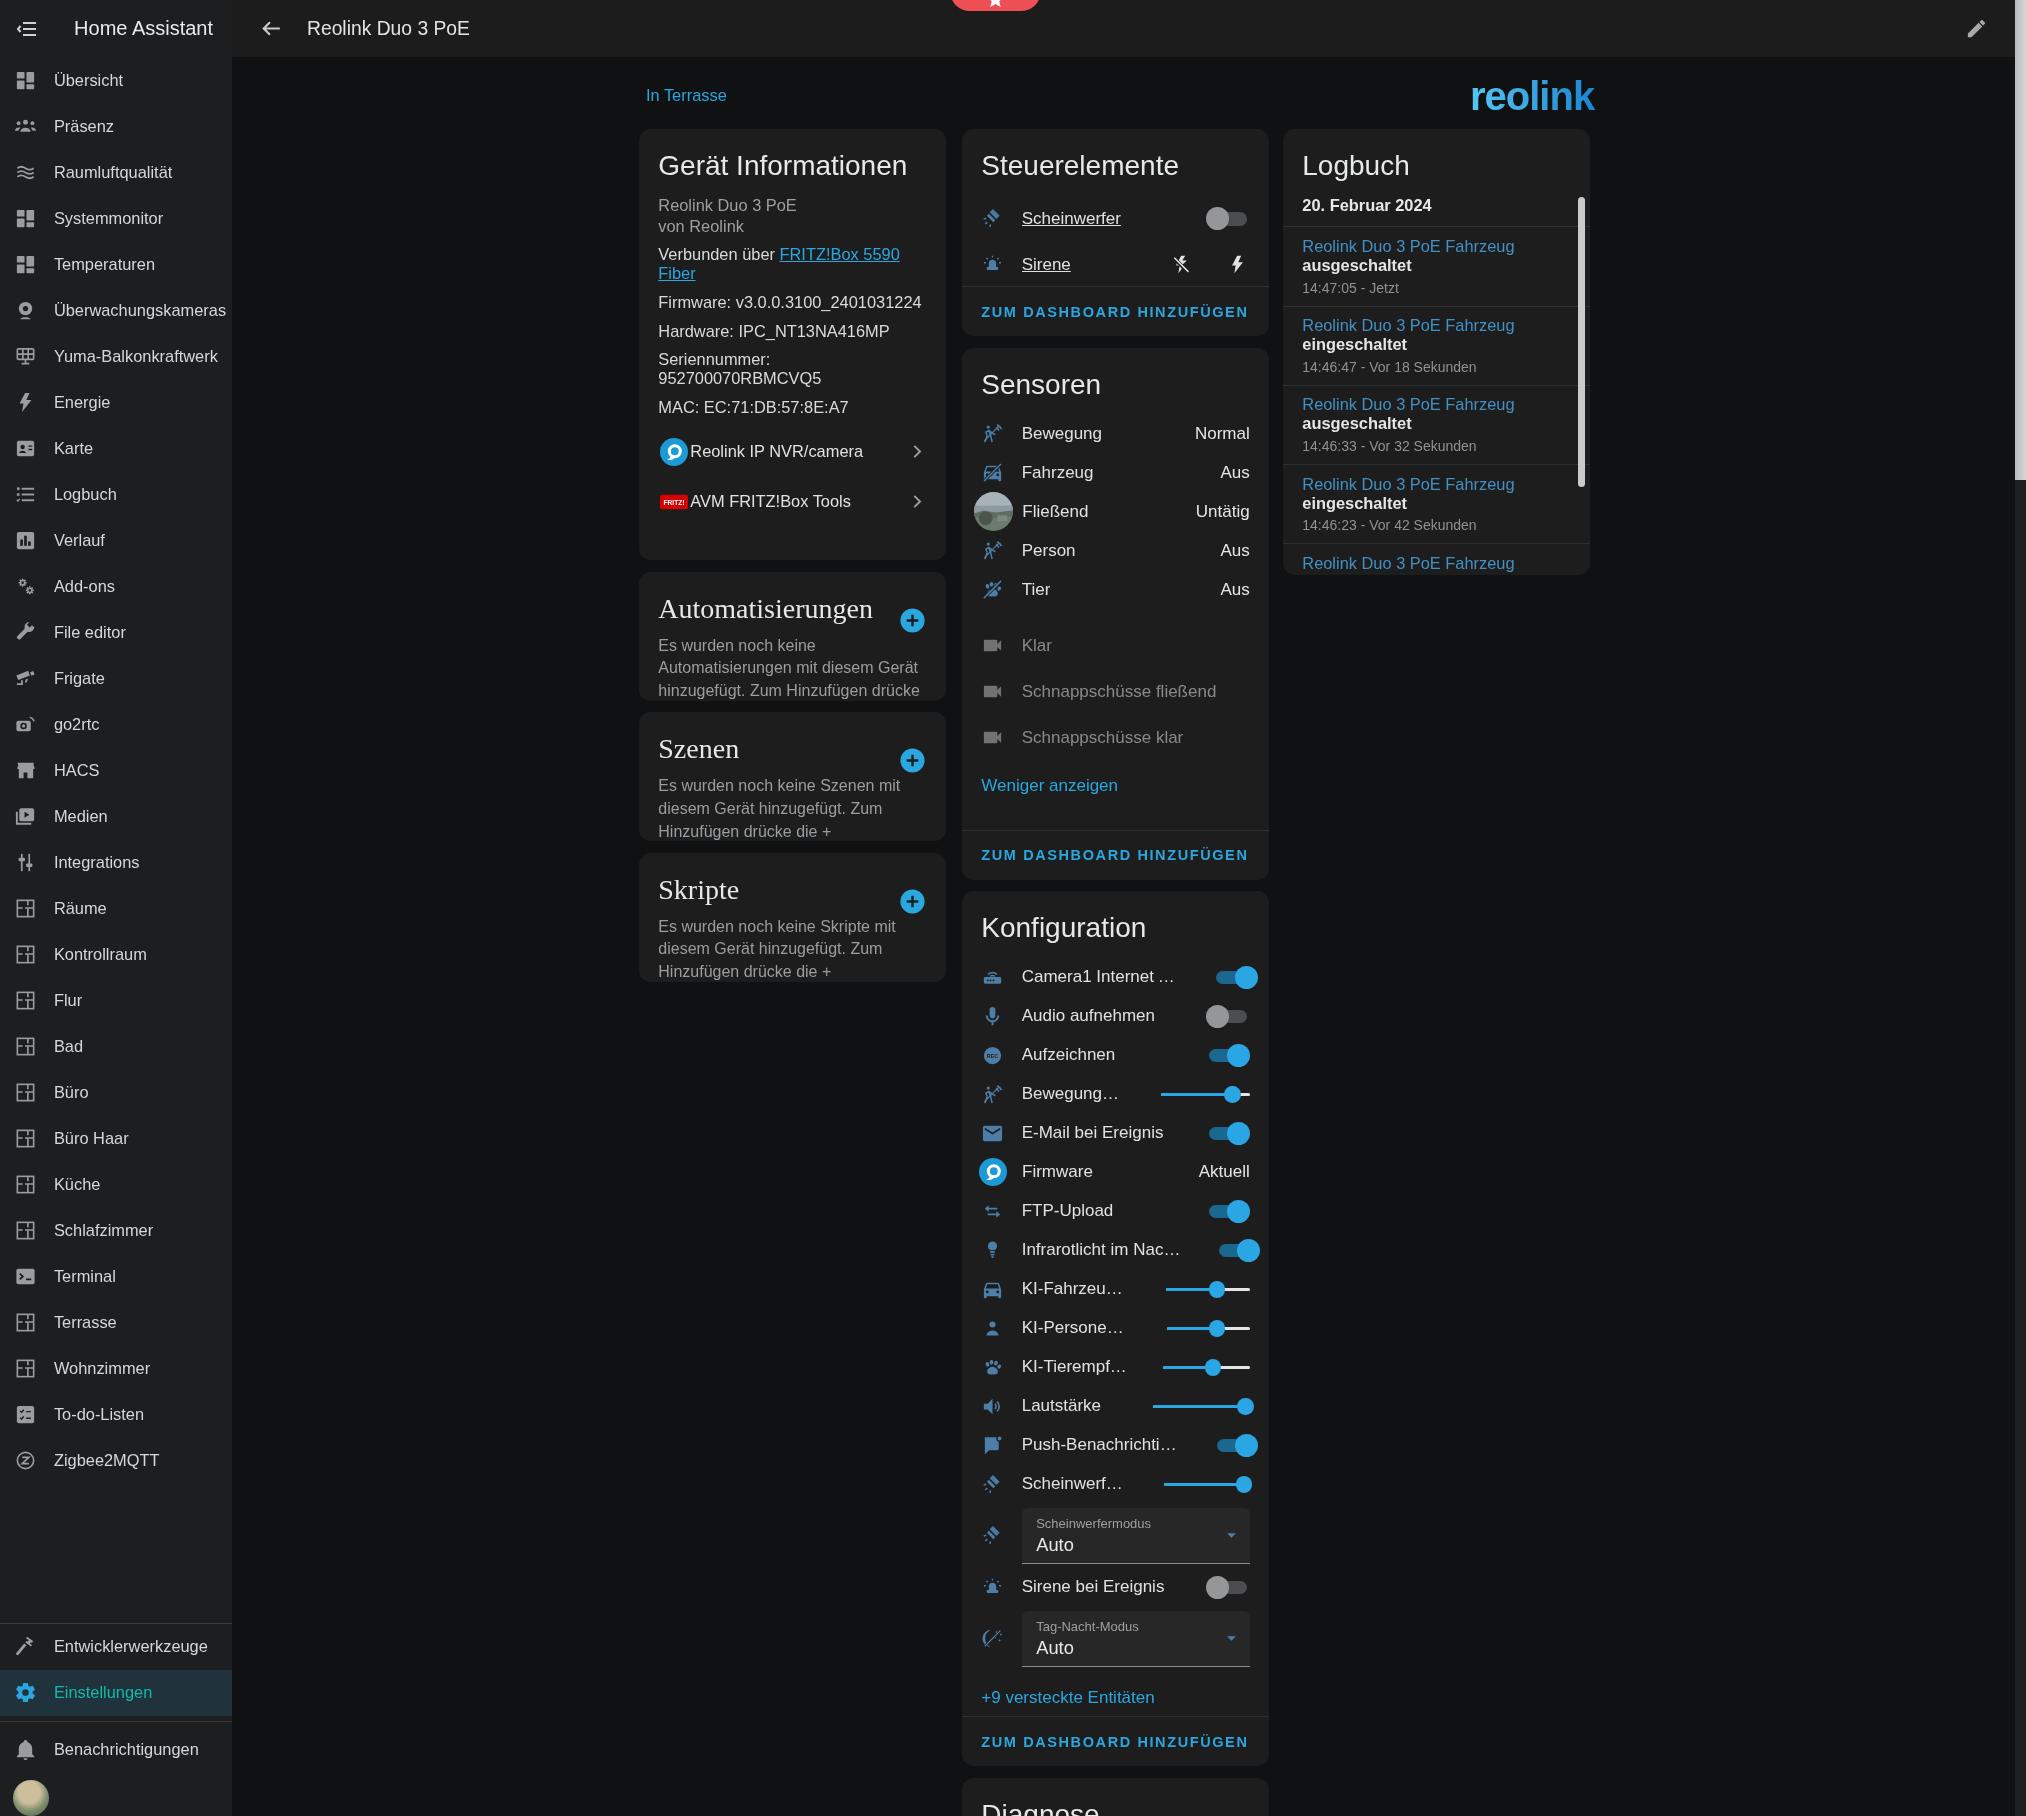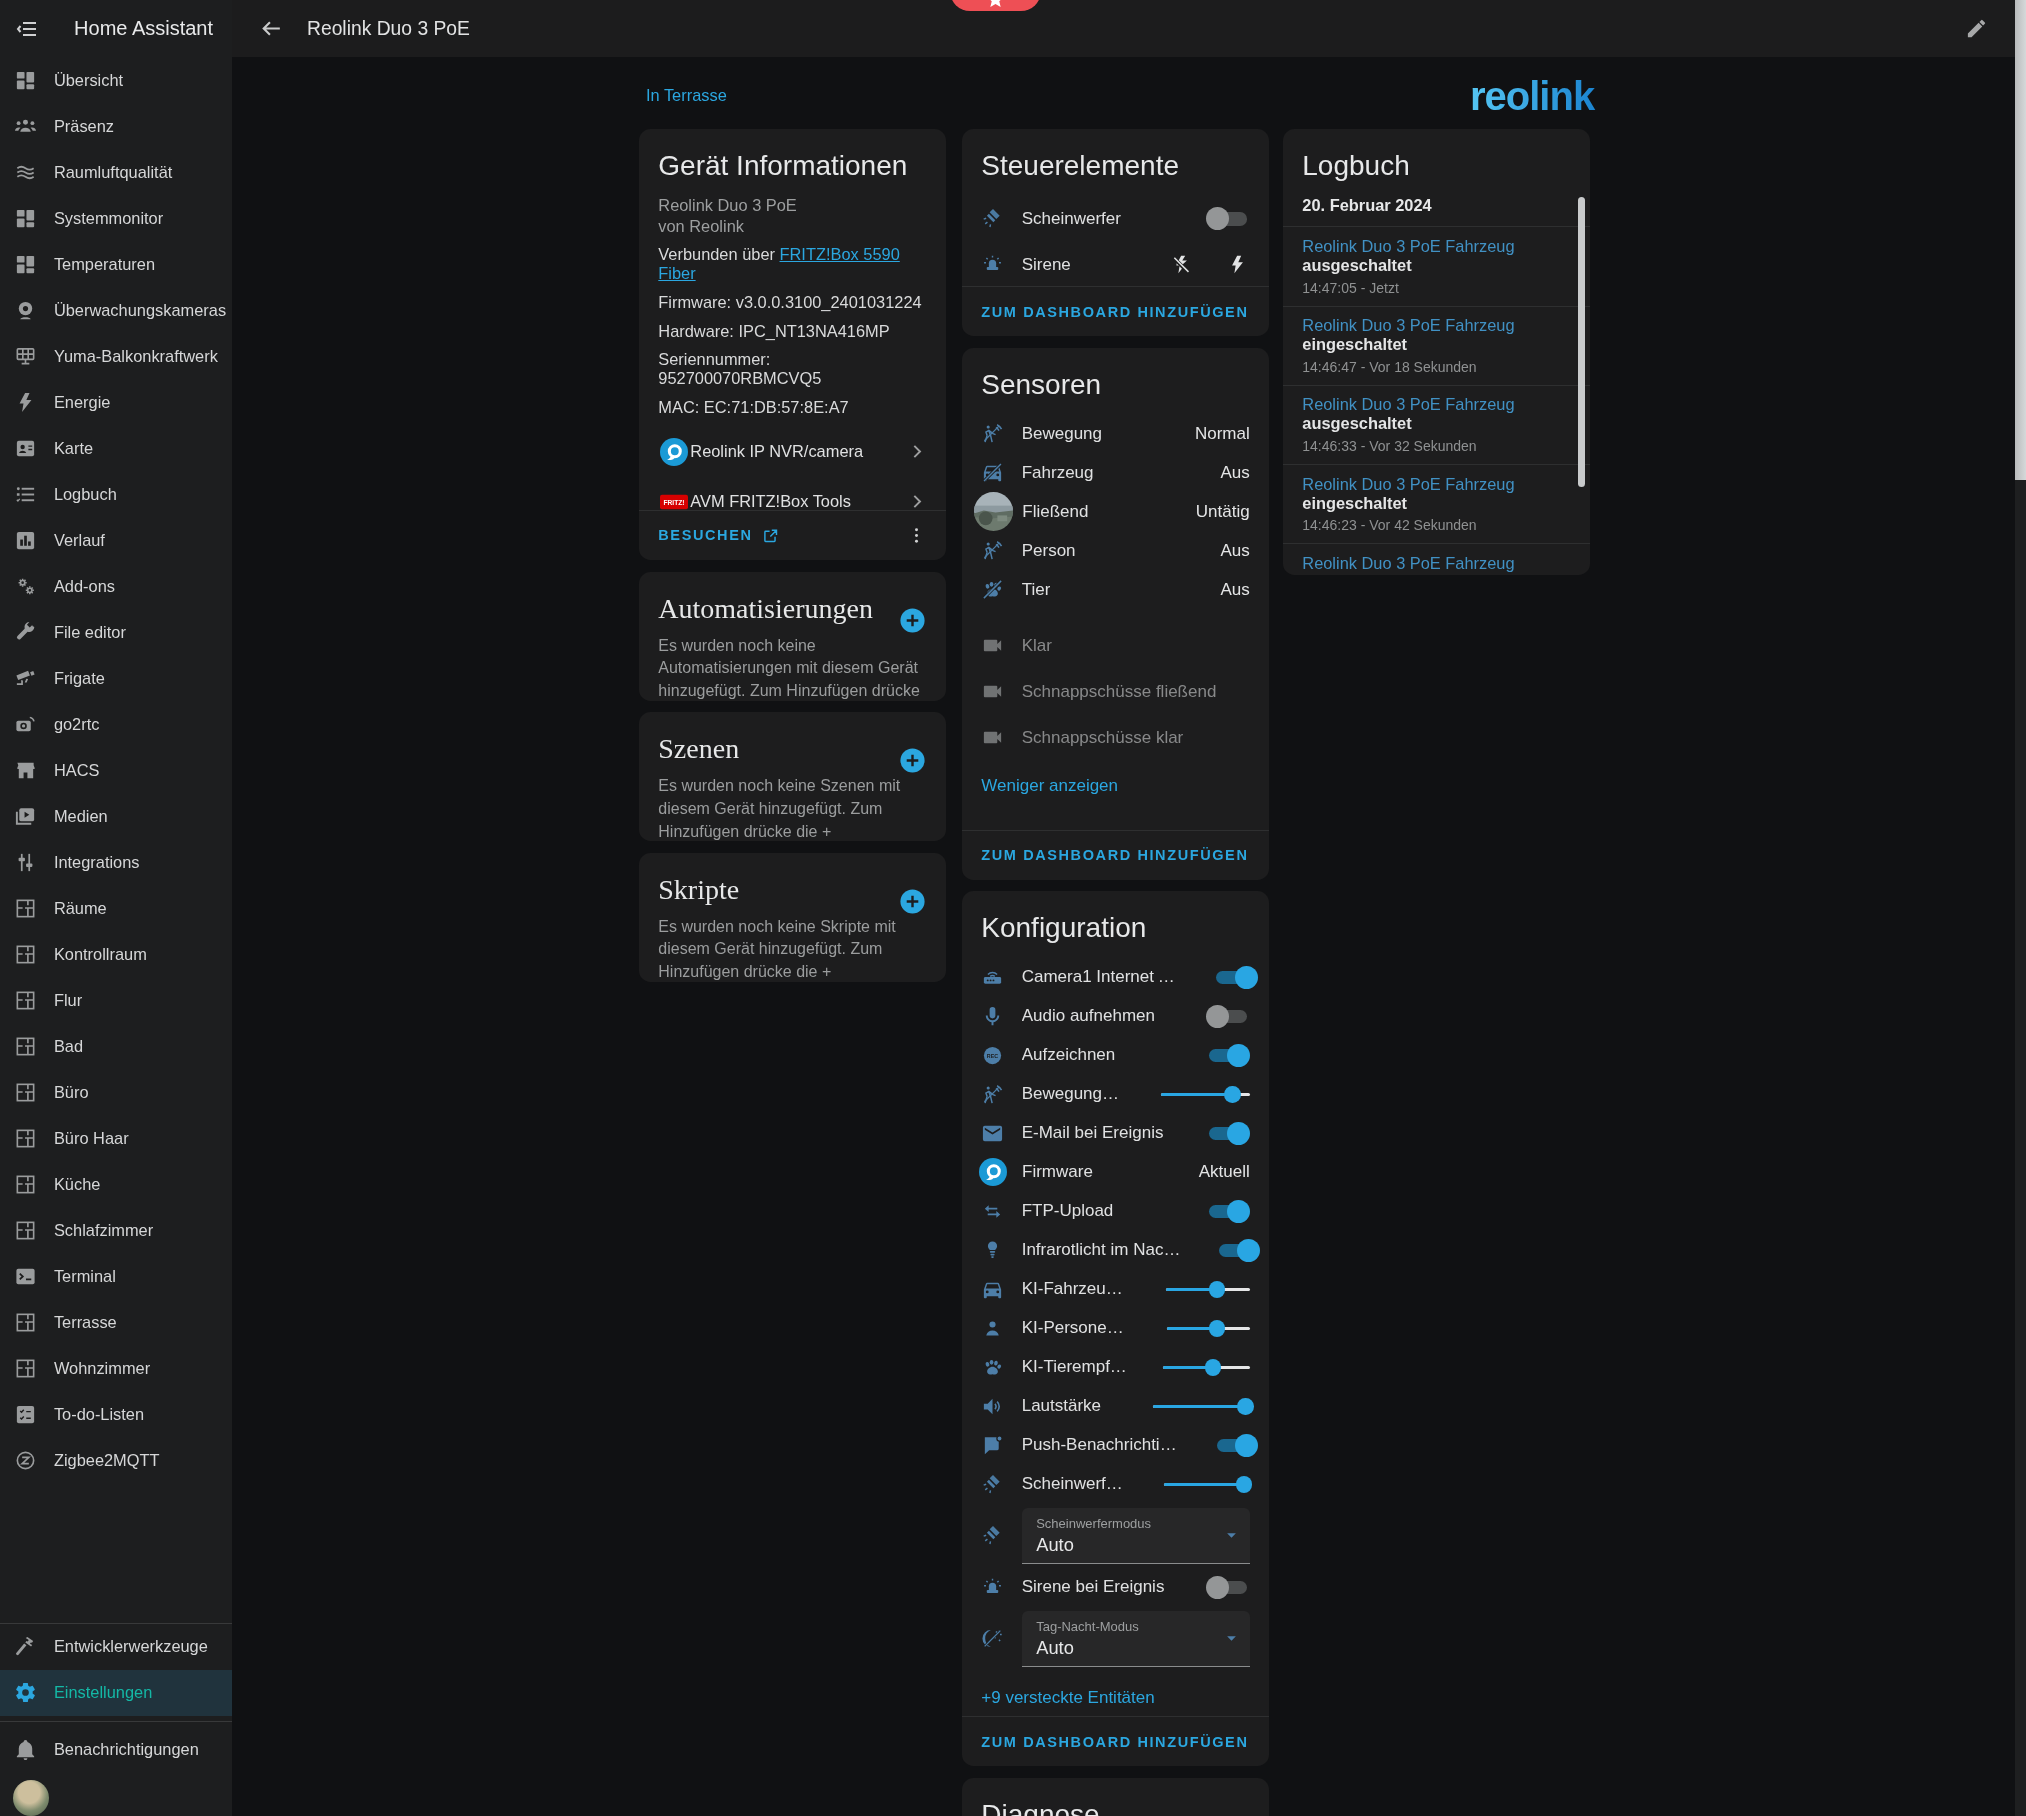--- a/index.html
+++ b/index.html
@@ -75,21 +75,21 @@
 
   
   .row{display:flex;align-items:center;gap:17.4px;height:39px;}
   .row .icon{color:var(--icon-blue);}
   .row .label{font-size:17px;color:#e0e1e2;white-space:nowrap;overflow:hidden;text-overflow:ellipsis;}
   .row .spacer{flex:1;}
   .row .val{font-size:17px;color:#e4e5e6;white-space:nowrap;}
 
   
   .controls-card{height:207px;}
-  .controls-card .row{height:46px;}
+  .controls-card .row{height:46px;text-decoration:underline;}
   .sir-btns{display:flex;gap:35px;color:#e2e3e4;margin-right:1.9px;}
   .sir-btns .icon{color:#e2e3e4;width:21px;height:21px;cursor:pointer;}
 
   
   .toggle{position:relative;width:44px;height:25px;cursor:pointer;}
   .toggle .track{position:absolute;left:2.9px;right:2.9px;top:5.8px;height:13.5px;border-radius:6.8px;background:#4b4d4e;}
   .toggle .knob{position:absolute;top:1px;left:0;width:23px;height:23px;border-radius:50%;background:#949697;}
   .toggle.on .track{background:#1a678f;}
   .toggle.on .knob{left:21px;background:#29a6e3;}
 
@@ -558,37 +558,20 @@
                 </svg>
               </span>
               <span class="int-label">AVM FRITZ!Box Tools</span>
               <span class="icon chev">
                 <svg viewBox="0 0 24 24" fill="none" stroke="currentColor" stroke-width="2.2">
                   <path d="M9.5 5.5 16 12l-6.5 6.5"></path>
                 </svg>
               </span>
             </div>
           </div>
-        <div class="card-footer">
-          <span class="txt-btn">
-            <span>BESUCHEN</span>
-            <span class="icon">
-                <svg viewBox="0 0 24 24" fill="none" stroke="currentColor" stroke-width="2">
-                  <path d="M13.5 4.5H20v6.5M20 4.5 11.5 13M18 13.5V19a1 1 0 0 1-1 1H5a1 1 0 0 1-1-1V7a1 1 0 0 1 1-1h5.5"></path>
-                </svg>
-              </span>
-          </span>
-          <span class="icon dots">
-              <svg viewBox="0 0 24 24" fill="currentColor">
-                <circle cx="12" cy="5.5" r="1.7"></circle>
-                <circle cx="12" cy="12" r="1.7"></circle>
-                <circle cx="12" cy="18.5" r="1.7"></circle>
-              </svg>
-            </span>
-        </div>
       </section>
 
       <section class="card empty-card">
         <div class="title-row">
           <h2>Automatisierungen</h2>
           <span class="icon plus">
               <svg viewBox="0 0 24 24">
                 <circle cx="12" cy="12" r="10" fill="currentColor"></circle>
                 <path d="M12 7.2v9.6M7.2 12h9.6" stroke="#1d1d1e" stroke-width="2"></path>
               </svg>

